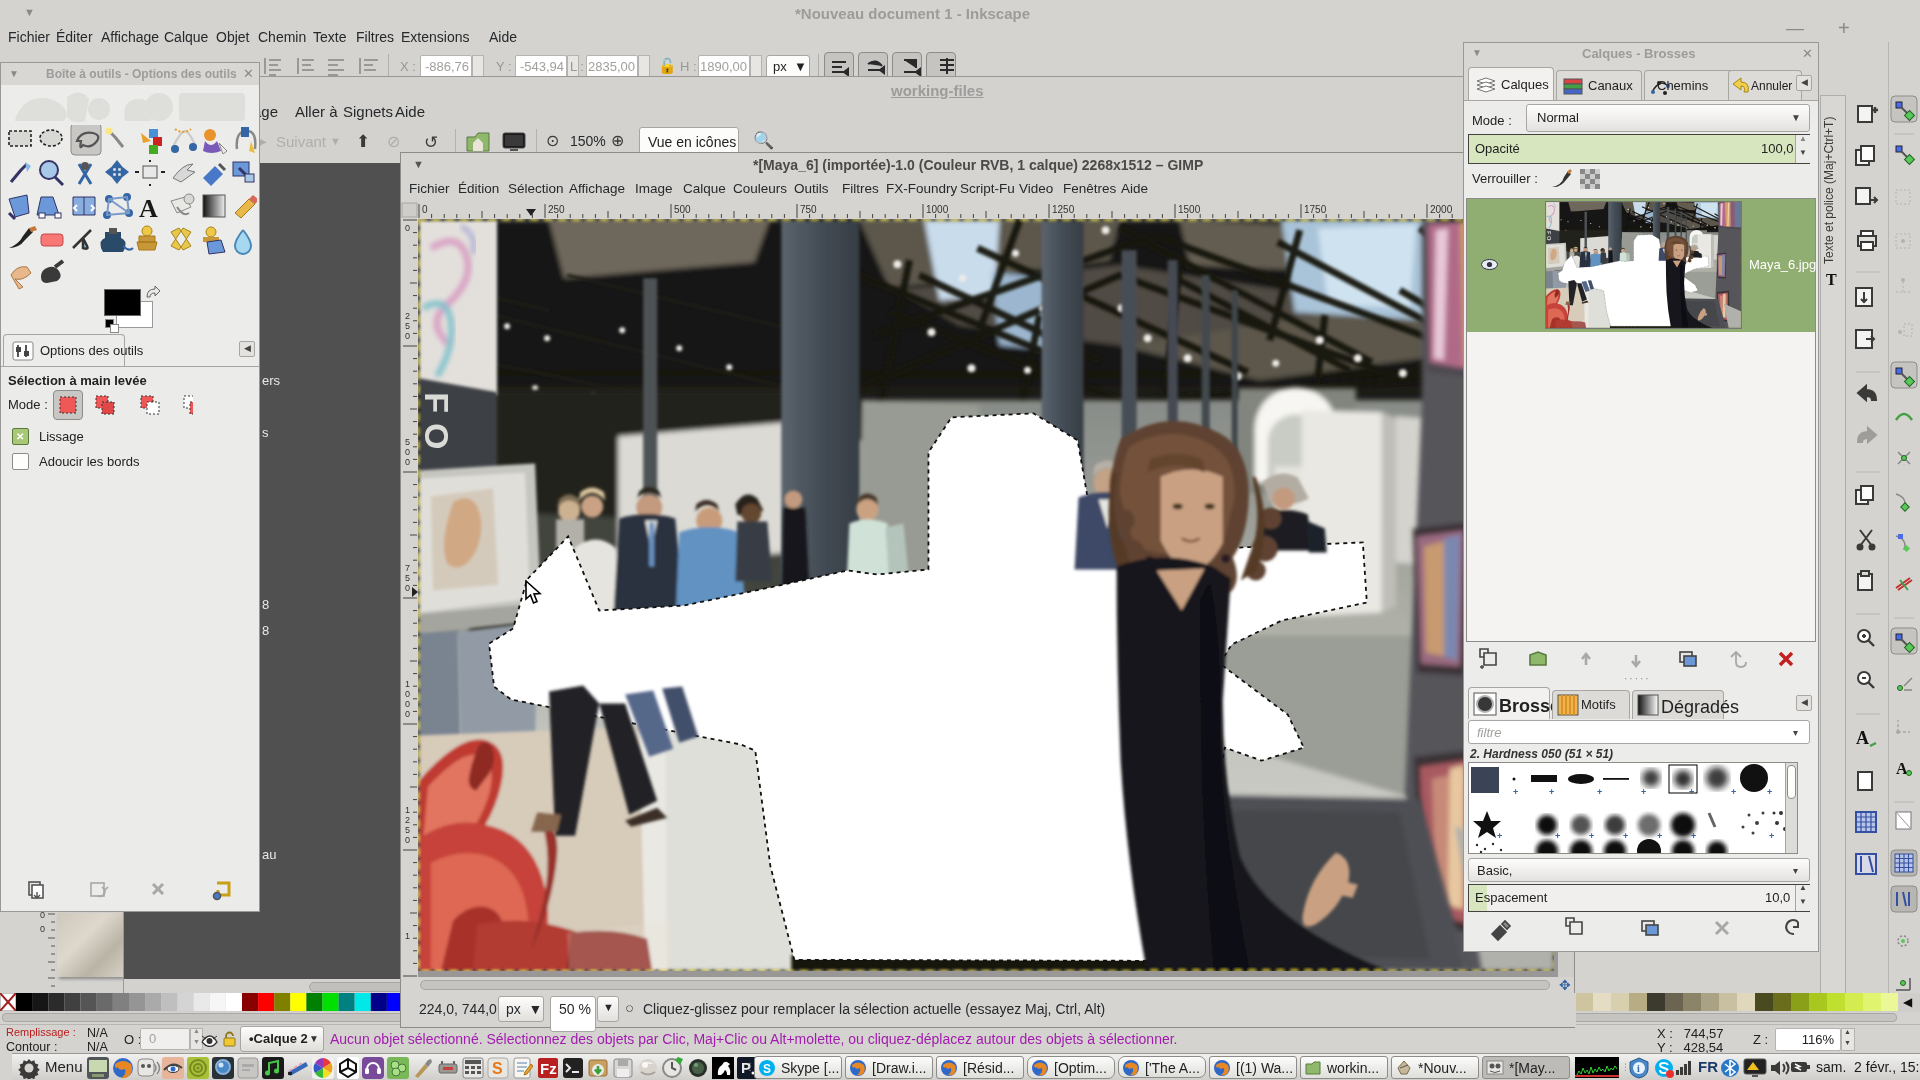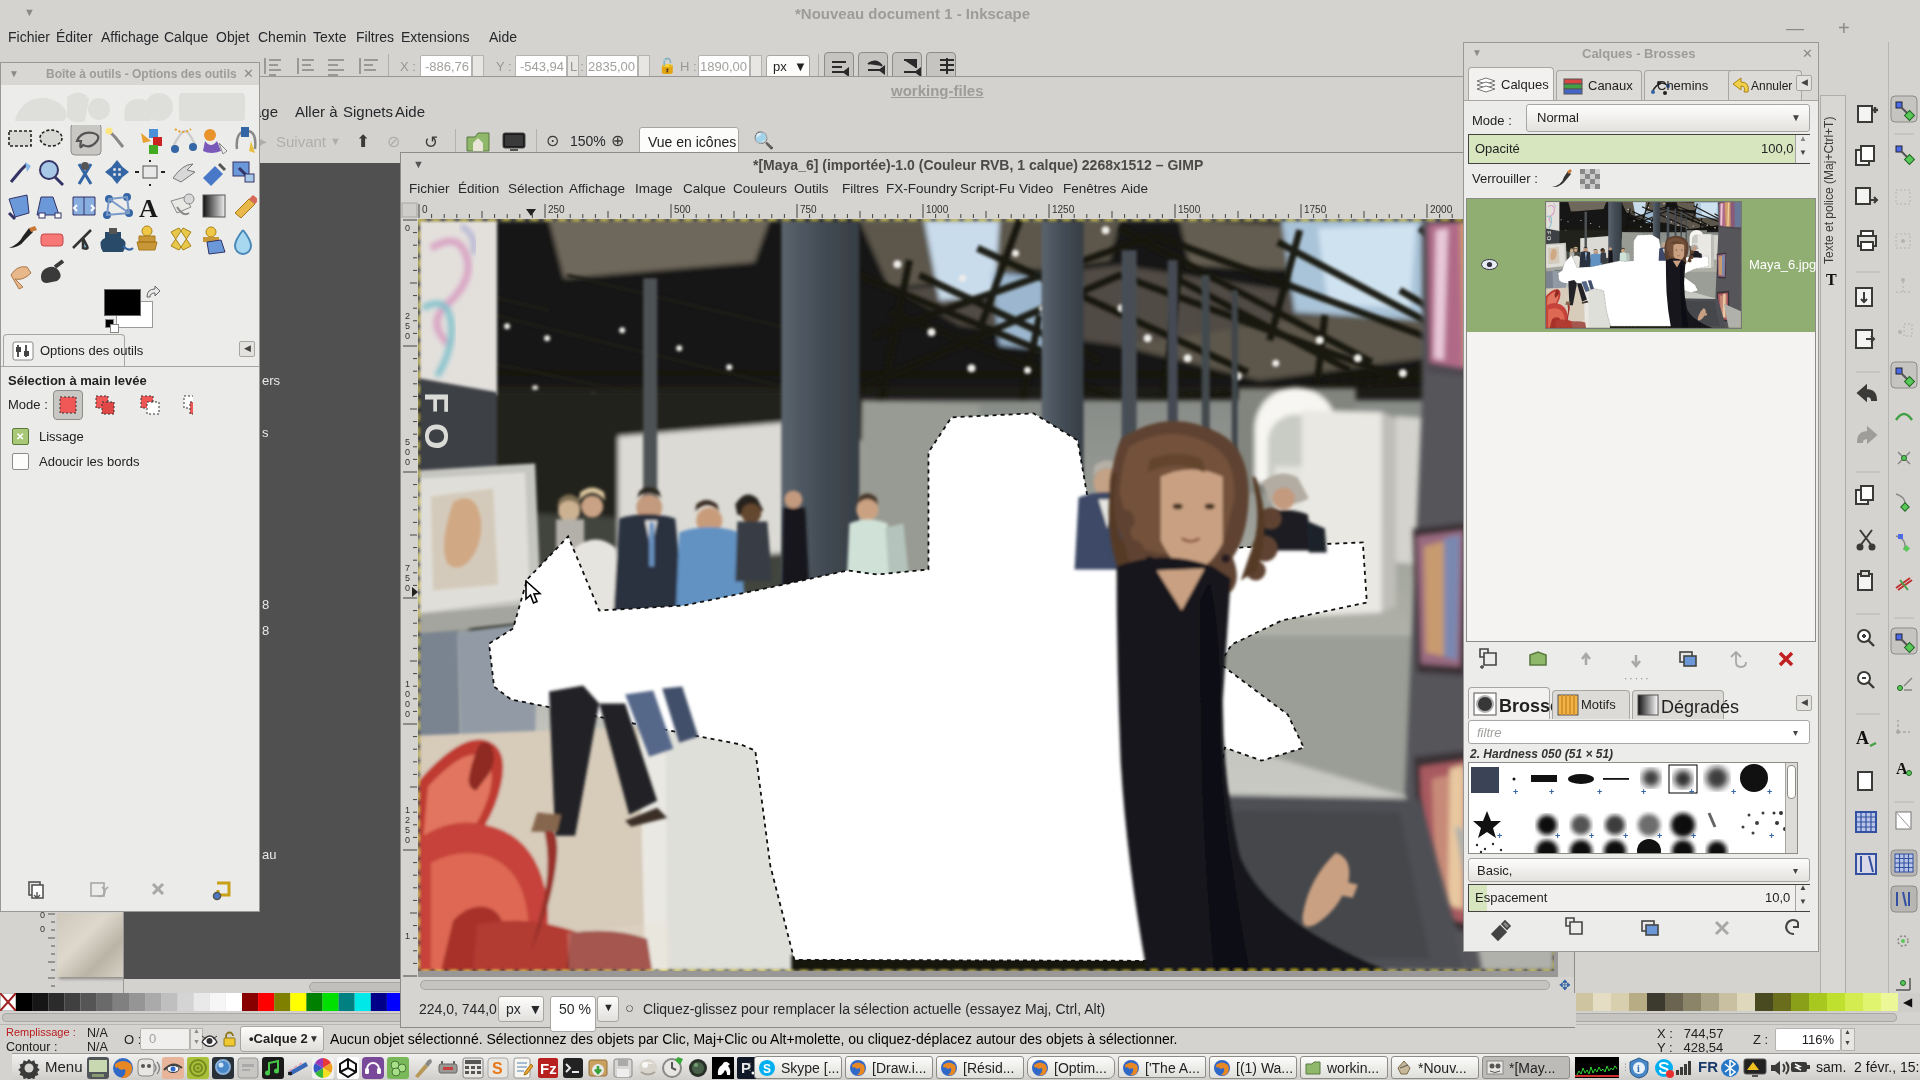--- a/index.html
+++ b/index.html
@@ -1605,21 +1605,21 @@
       <path d="M2 5 l4 3 M17 5 l-4 3" stroke="#333"></path>
     </svg>
   <svg class="abs" style="left:222px;top:5px;" width="16" height="17">
       <rect x="2" y="8" width="11" height="8" rx="1" fill="#f0c830" stroke="#907818"></rect>
       <path d="M4 8 v-2 a3.5 3.5 0 0 1 7 0" fill="none" stroke="#907818" stroke-width="1.8"></path>
     </svg>
   <span class="abs" style="left:240px;top:1px;width:84px;height:26px;background:linear-gradient(#fdfdfc,#e0deda);border:1px solid #a8a6a3;border-radius:3px;">
     <span class="txt" style="left:8px;top:4px;font-size:13px;font-weight:bold;color:#222;">•Calque 2</span>
     <span class="txt" style="left:68px;top:6px;font-size:10px;color:#333;">▼</span>
   </span>
-  <span class="txt" style="left:330px;top:6px;font-size:14px;color:#000000;">Aucun objet sélectionné. Sélectionnez des objets par Clic, Maj+Clic ou Alt+molette, ou cliquez-déplacez autour des objets à sélectionner.</span>
+  <span class="txt" style="left:330px;top:6px;font-size:14px;color:#a21caf;">Aucun objet sélectionné. Sélectionnez des objets par Clic, Maj+Clic ou Alt+molette, ou cliquez-déplacez autour des objets à sélectionner.</span>
   <span class="txt" style="left:1657px;top:1px;font-size:13px;color:#222;">X :&nbsp;&nbsp;&nbsp;744,57</span>
   <span class="txt" style="left:1657px;top:15px;font-size:13px;color:#222;">Y :&nbsp;&nbsp;&nbsp;428,54</span>
   <span class="txt" style="left:1753px;top:7px;font-size:13px;color:#222;">Z :</span>
   <span class="abs" style="left:1775px;top:3px;width:66px;height:23px;background:#fff;border:1px solid #b5b3b0;border-radius:2px;font-size:13px;color:#222;text-align:right;padding:3px 6px 0 0;">116%</span>
   <span class="abs" style="left:1841px;top:3px;width:14px;height:23px;background:#e8e6e3;border:1px solid #b5b3b0;">
       <span class="txt" style="left:2px;top:-1px;font-size:7px;color:#444;">▲</span>
       <span class="txt" style="left:2px;top:10px;font-size:7px;color:#444;">▼</span>
     </span>
 </div>
 
@@ -1803,21 +1803,21 @@
         </svg></span>
       <span class="txt" style="left:26px;top:3px;font-size:14px;color:#222;">[Résid...</span>
     </span>
     <span class="abs" style="left:1015px;top:2px;width:88px;height:23px;background:linear-gradient(#fcfcfb,#dededa);border:1px solid #8e8c89;border-radius:7px;overflow:hidden;">
       <span class="abs" style="left:3px;top:2px;width:18px;height:18px;"><svg width="18" height="18">
           <circle cx="9" cy="9" r="8" fill="#3068c8"></circle>
           <path d="M3 6 q6 -5 12 0 q2 5 -1 9 q-3 2 -6 1 q4 -3 3 -7 q-5 2 -5 -1 q-3 2 -3 -2" fill="#e88824"></path>
         </svg></span>
       <span class="txt" style="left:26px;top:3px;font-size:14px;color:#222;">[Optim...</span>
     </span>
-    <span class="abs" style="left:1106px;top:2px;width:88px;height:22px;background:linear-gradient(#fcfcfb,#dededa);border:1px solid #8e8c89;border-radius:2px;overflow:hidden;">
+    <span class="abs" style="left:1106px;top:2px;width:88px;height:22px;background:linear-gradient(#fcfcfb,#dededa);border:1px solid #8e8c89;border-radius:7px;overflow:hidden;">
       <span class="abs" style="left:3px;top:2px;width:18px;height:18px;"><svg width="18" height="18">
           <circle cx="9" cy="9" r="8" fill="#3068c8"></circle>
           <path d="M3 6 q6 -5 12 0 q2 5 -1 9 q-3 2 -6 1 q4 -3 3 -7 q-5 2 -5 -1 q-3 2 -3 -2" fill="#e88824"></path>
         </svg></span>
       <span class="txt" style="left:26px;top:3px;font-size:14px;color:#222;">['The A...</span>
     </span>
     <span class="abs" style="left:1197px;top:2px;width:88px;height:23px;background:linear-gradient(#fcfcfb,#dededa);border:1px solid #8e8c89;border-radius:3px;overflow:hidden;">
       <span class="abs" style="left:3px;top:2px;width:18px;height:18px;"><svg width="18" height="18">
           <circle cx="9" cy="9" r="8" fill="#3068c8"></circle>
           <path d="M3 6 q6 -5 12 0 q2 5 -1 9 q-3 2 -6 1 q4 -3 3 -7 q-5 2 -5 -1 q-3 2 -3 -2" fill="#e88824"></path>

